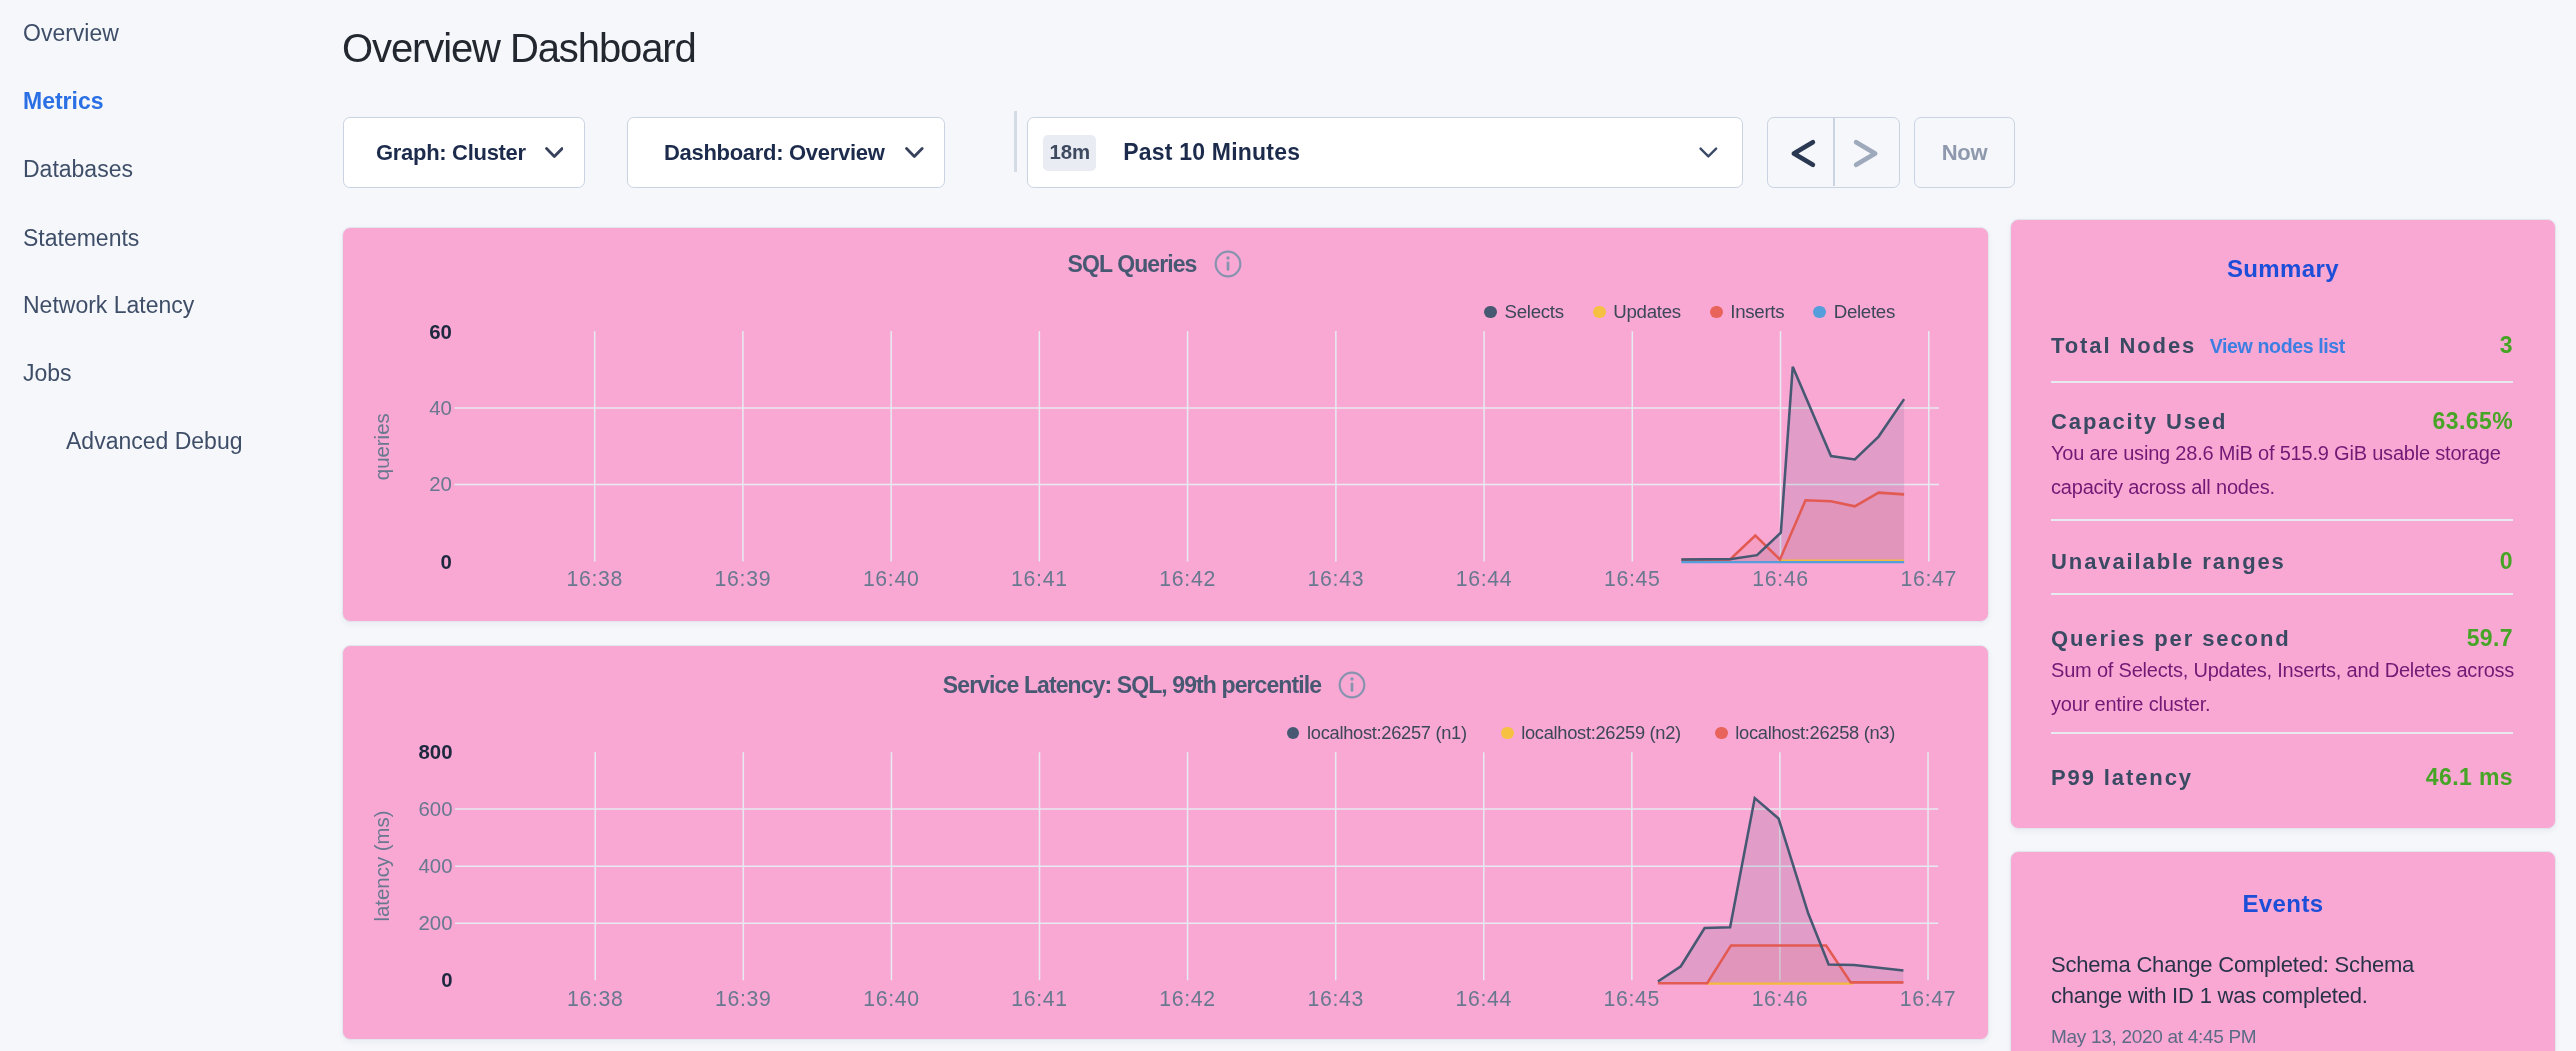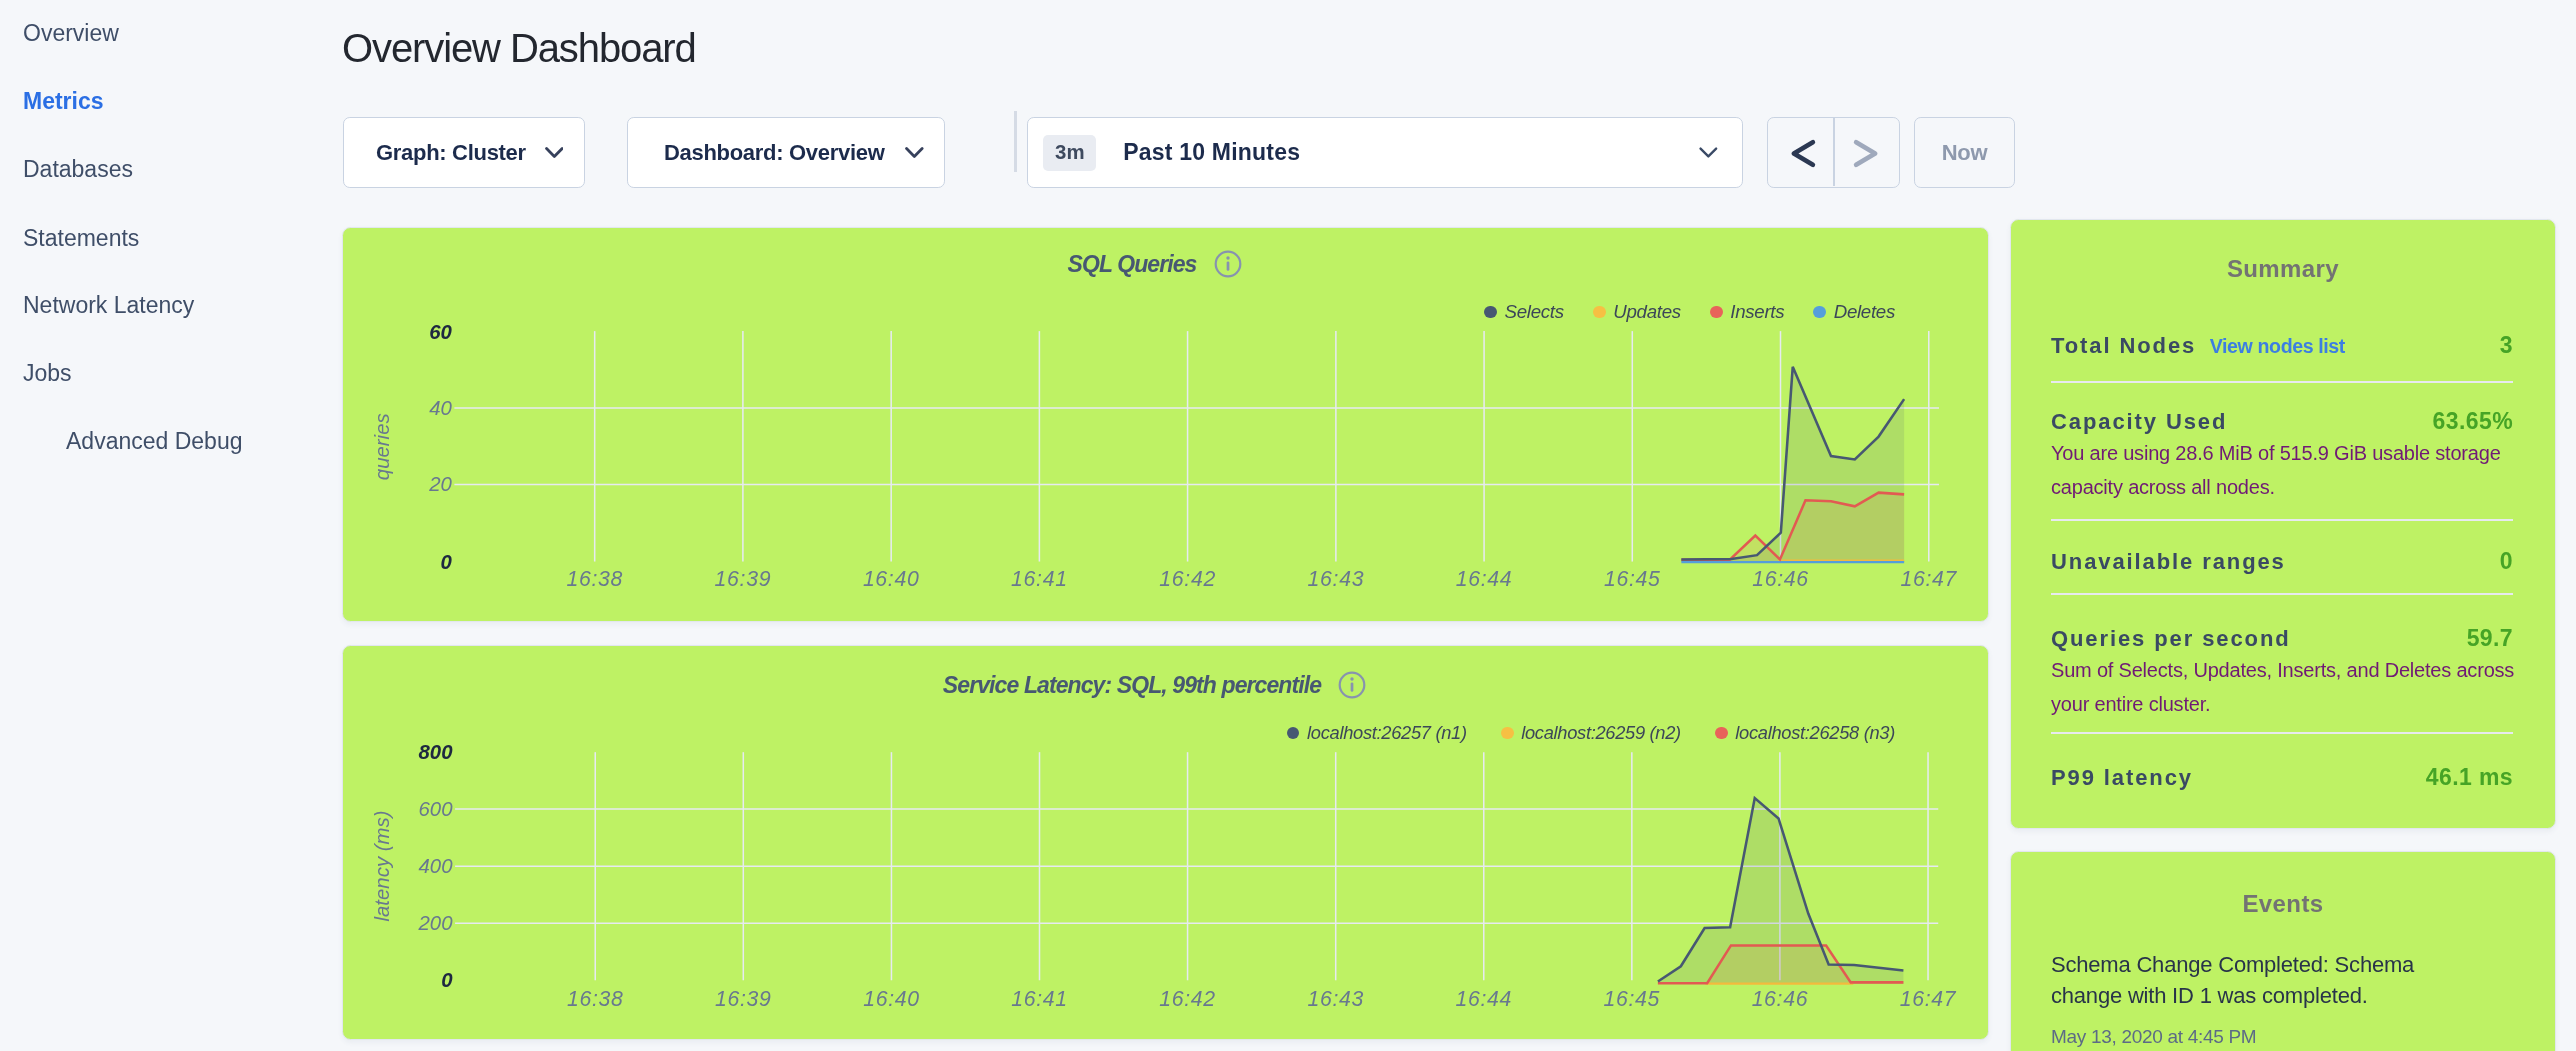--- a/index.html
+++ b/index.html
@@ -20,41 +20,41 @@
   border:1.7px solid #C9D3E2; border-radius:6.8px; display:flex; align-items:center; }
 .ctl .lbl { font-size:22px; font-weight:bold; color:#1C2B4C; white-space:nowrap; letter-spacing:-0.3px; }
 .chev { width:18.7px; height:11px; }
 #vdiv { position:absolute; left:1014px; top:111px; width:2.6px; height:61px; background:#D5DBE5; }
 .arrbox { background:transparent; }
 #badge10m { width:53px; height:36px; background:#E9ECF2; border-radius:5.1px;
   display:flex; align-items:center; justify-content:center;
   font-size:20.4px; font-weight:bold; color:#3E4A5F; }
 
 
-.card { position:absolute; background:#bef264; border:0.9px solid #E2E7EE; border-radius:8.5px;
-  box-shadow:0 2.6px 5.1px rgba(60,80,120,0.06);font-style:italic; }
+.card { position:absolute; background:#f9a8d4; border:0.9px solid #E2E7EE; border-radius:8.5px;
+  box-shadow:0 2.6px 5.1px rgba(60,80,120,0.06); }
 
 .charttitle { position:absolute; width:100%; display:flex; align-items:center;
   justify-content:center; gap:17px; padding-right:22px; }
 .charttitle .t { font-size:23px; font-weight:bold; color:#475872; white-space:nowrap; letter-spacing:-0.9px; }
 .legend { position:absolute; display:flex; align-items:center; gap:29px; }
 .legitem { display:flex; align-items:center; gap:7.7px; font-size:18.7px; color:#3C4758; white-space:nowrap; letter-spacing:-0.3px;margin-top:8px; }
 .leg2 .legitem { font-size:18.3px; letter-spacing:-0.3px; }
 .leg2 { gap:34px !important; }
 .dot { width:12.8px; height:12.8px; border-radius:50%; flex:none; }
 
 
 .srow { position:absolute; left:2051px; width:462px; display:flex; align-items:center;
   justify-content:space-between;gap:30px; }
 .shead { font-size:22px; font-weight:bold; color:#3A4A63; letter-spacing:1.9px; white-space:nowrap; }
 .sval { font-size:23px; font-weight:bold; color:#46A426; white-space:nowrap; letter-spacing:0.4px; }
 .sdiv { position:absolute; left:2051px; width:462px; height:1.7px; background:#E7EAEF; }
 .ssub { position:absolute; left:2051px; font-size:20px; color:#701a75; white-space:nowrap; letter-spacing:-0.2px; }
 .cardtitle { position:absolute; width:546px; text-align:center; font-size:24px;
-  font-weight:bold; color:#737373; letter-spacing:0.4px; }
+  font-weight:bold; color:#1d4ed8; letter-spacing:0.4px; }
 </style>
 </head>
 <body>
 
 <div class="nav" style="top:20.4px;">Overview</div>
 <div class="nav active" style="top:88px;">Metrics</div>
 <div class="nav" style="top:156px;">Databases</div>
 <div class="nav" style="top:225px;">Statements</div>
 <div class="nav" style="top:292px;">Network Latency</div>
 <div class="nav" style="top:360px;">Jobs</div>
@@ -69,21 +69,21 @@
     </svg>
 </div>
 <div class="ctl" style="left:627px; width:318px; padding-left:36px;">
   <span class="lbl">Dashboard: Overview</span>
   <svg class="chev" style="margin-left:20.4px;" viewBox="0 0 24 14">
       <path d="M2 2 L12 12 L22 2" fill="none" stroke="#37415C" stroke-width="3.6" stroke-linecap="round" stroke-linejoin="round"></path>
     </svg>
 </div>
 <div id="vdiv"></div>
 <div class="ctl" style="left:1027px; width:716px; padding-left:15.3px;">
-  <div id="badge10m">3m</div>
+  <div id="badge10m">18m</div>
   <span class="lbl" style="margin-left:27px; font-size:23px; letter-spacing:0.2px;">Past 10 Minutes</span>
   <svg class="chev" style="position:absolute; right:24px;" viewBox="0 0 24 14">
       <path d="M2 2 L12 12 L22 2" fill="none" stroke="#3A4A66" stroke-width="3" stroke-linecap="round" stroke-linejoin="round"></path>
     </svg>
 </div>
 <div class="ctl arrbox" style="left:1767px; width:133px; background:transparent;">
   <svg class="abs" style="left:18.7px; top:20.4px;" width="31" height="31" viewBox="0 0 36 36">
       <path d="M30 5 L8 18 L30 31" fill="none" stroke="#2B3852" stroke-width="5.5" stroke-linecap="round" stroke-linejoin="round"></path>
     </svg>
   <div style="position:absolute; left:65px; top:0px; width:1.7px; height:68px; background:#C9D3E2;"></div>

